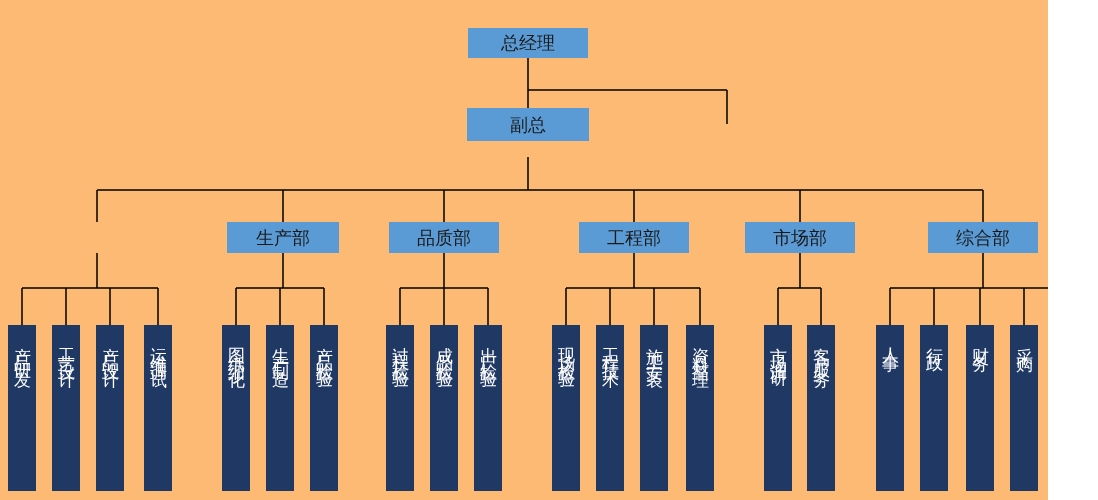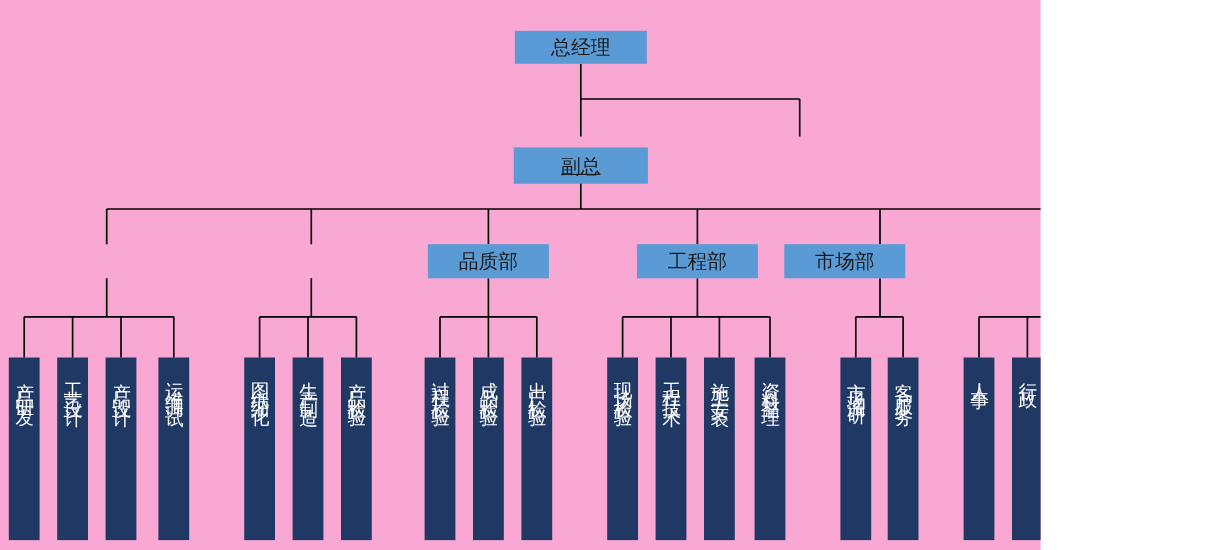--- a/index.html
+++ b/index.html
@@ -3,23 +3,23 @@
 <meta charset="utf-8">
 <style>
   html, body {
     margin: 0;
     padding: 0;
     background: #ffffff;
     font-family: "Liberation Sans", "DejaVu Sans", sans-serif;
   }
   .stage {
     position: relative;
-    width: 946px;
+    width: 1048px;
     height: 500px;
-    background: #f9a8d4;
+    background: #fdba74;
     overflow: hidden;
   }
   .lines {
     position: absolute;
     left: 0;
     top: 0;
     width: 1098px;
     height: 500px;
     pointer-events: none;
   }
@@ -67,25 +67,27 @@
          M97 253 V288 M22 288 H158 M22 288 V325 M66 288 V325 M110 288 V325 M158 288 V325
          M283 253 V288 M236 288 H324 M236 288 V325 M280 288 V325 M324 288 V325
          M444 253 V288 M400 288 H488 M400 288 V325 M444 288 V325 M488 288 V325
          M634 253 V288 M566 288 H700 M566 288 V325 M610 288 V325 M654 288 V325 M700 288 V325
          M800 253 V288 M778 288 H821 M778 288 V325 M821 288 V325
          M983 253 V288 M890 288 H1068 M890 288 V325 M934 288 V325 M980 288 V325 M1024 288 V325 M1068 288 V325"></path>
   </svg>
 
   <div class="node" style="left:468px; top:28px; width:120px; height:30px;">总经理</div>
 
-  <div class="node" style="left:467px; top:134px; width:122px; height:33px;text-decoration:underline;">副总</div>
+  <div class="node" style="left:467px; top:108px; width:122px; height:33px;">副总</div>
 
+  <div class="node dept" style="left:227px; width:112px;">生产部</div>
   <div class="node dept" style="left:579px; width:110px;">工程部</div>
   <div class="node dept" style="left:389px; width:110px;">品质部</div>
-  <div class="node dept" style="left:713px; width:110px;">市场部</div>
+  <div class="node dept" style="left:745px; width:110px;">市场部</div>
+  <div class="node dept" style="left:928px; width:110px;">综合部</div>
 
   <div class="sub" style="left:8px;">产品研发</div>
   <div class="sub" style="left:52px;">工艺设计</div>
   <div class="sub" style="left:96px;">产品设计</div>
   <div class="sub" style="left:144px;">运维调试</div>
 
   <div class="sub" style="left:222px;">图纸细化</div>
   <div class="sub" style="left:266px;">生产制造</div>
   <div class="sub" style="left:310px;">产品检验</div>
 

